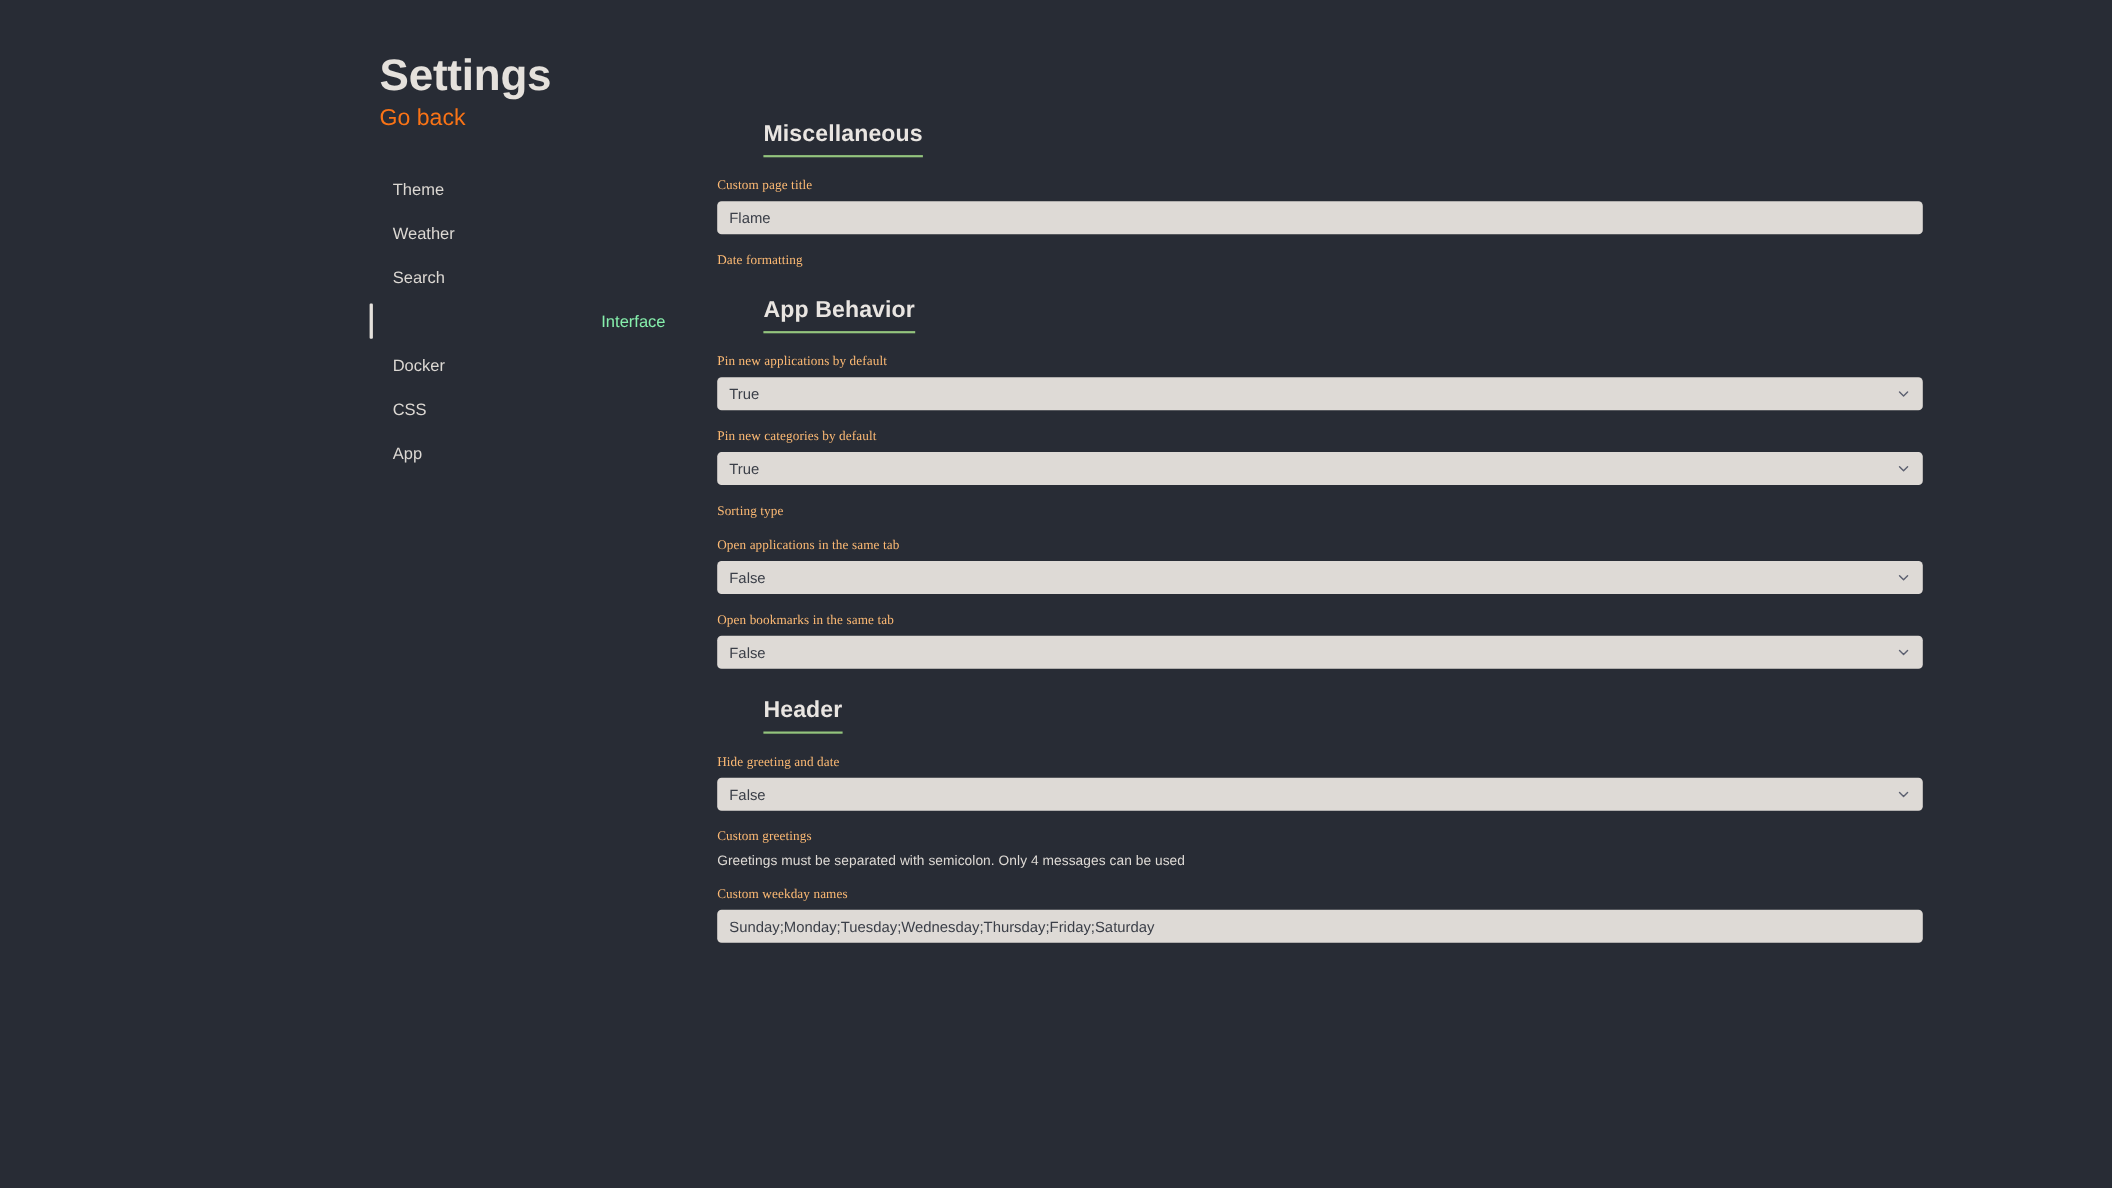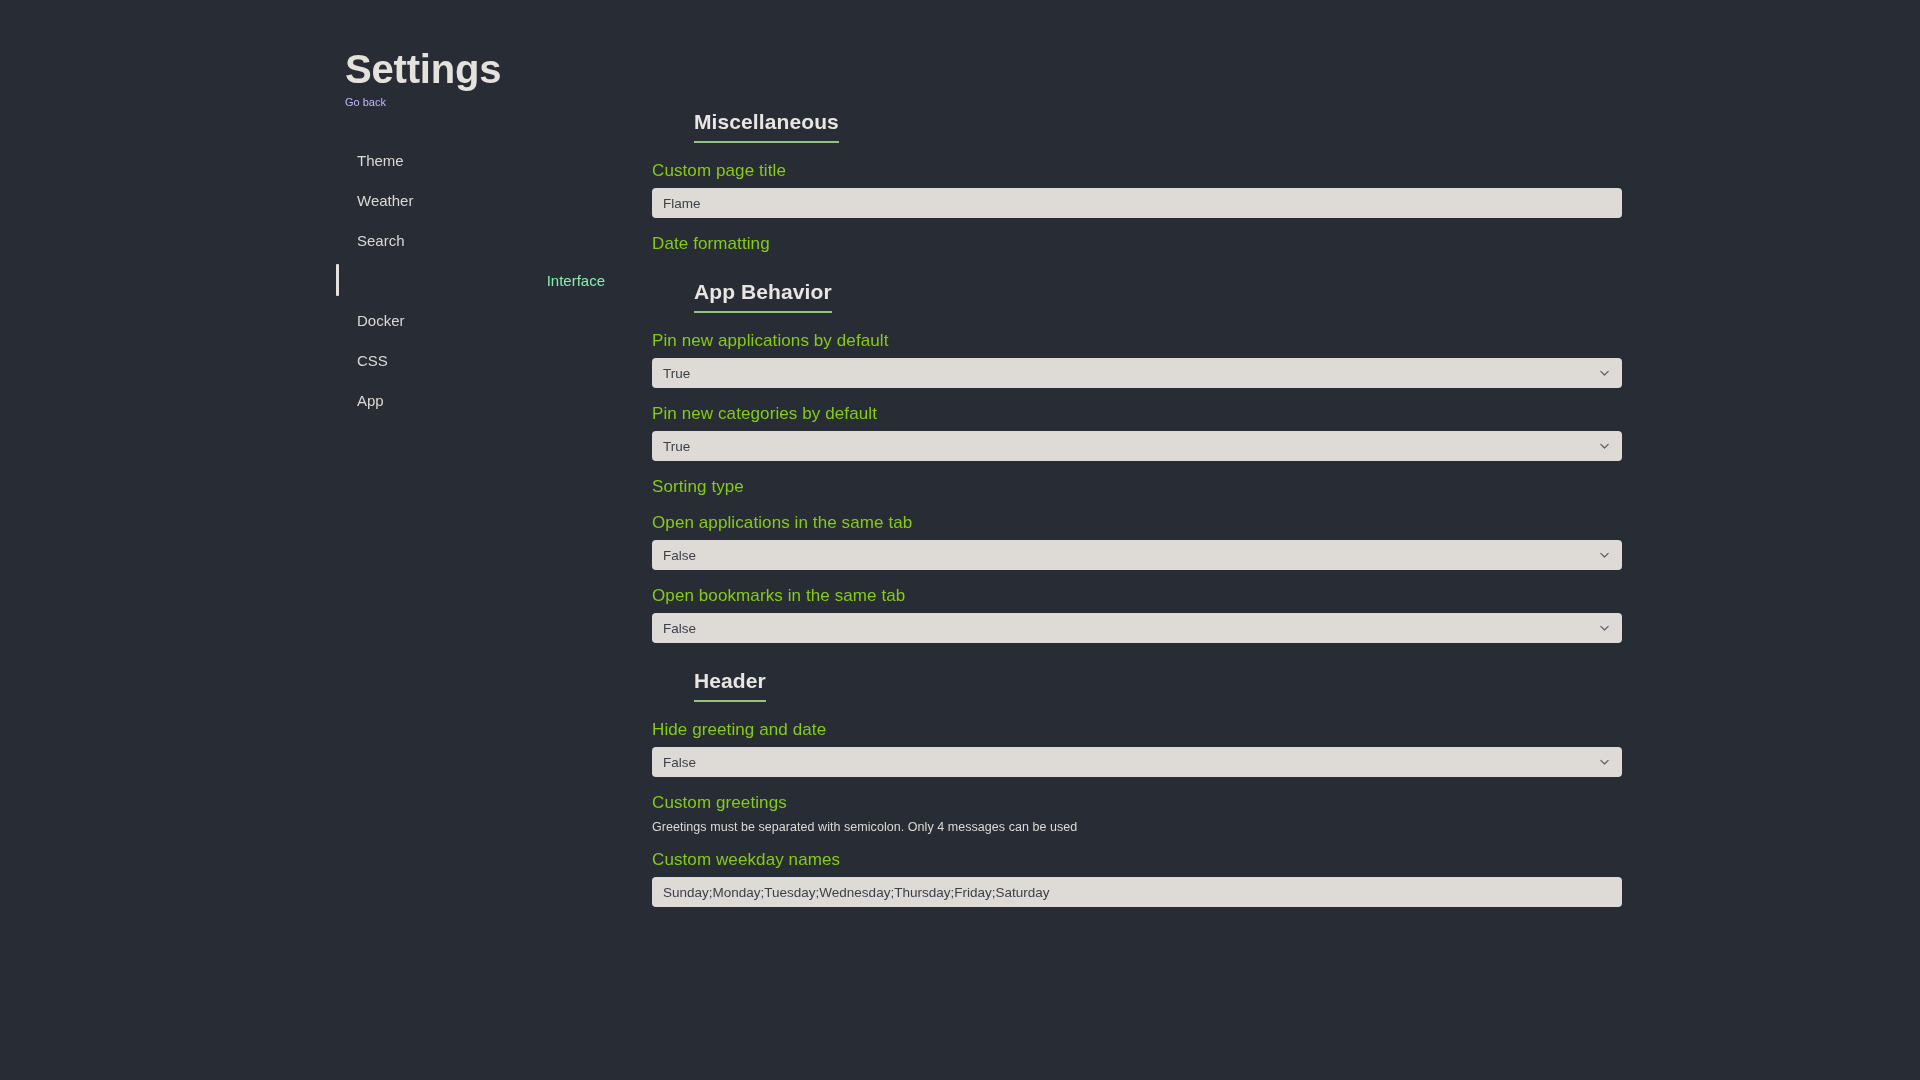--- a/index.html
+++ b/index.html
@@ -31,22 +31,22 @@
     font-size: 40px;
     font-weight: bold;
     color: #e5e1dc;
     letter-spacing: -0.2px;
     line-height: 1.05;
   }
 
   .go-back {
     display: block;
     margin-top: 6px;
-    font-size: 11px;
-    color: #c4b5fd;
+    font-size: 21px;
+    color: #f97316;
     text-decoration: none;
     cursor: pointer;
   }
 
   .nav {
     margin-top: 32px;
     display: flex;
     flex-direction: column;
   }
 
@@ -94,29 +94,30 @@
     margin-left: 42px;
   }
 
   .heading-row { margin-bottom: 18px; }
   .heading-row.spaced { margin-top: 26px; }
 
   .field { margin-bottom: 16px; }
 
   .field-label {
     display: block;
-    font-size: 17px;
-    color: #84cc16;
+    font-size: 12px;
+    color: #fdba74;
     margin-bottom: 7px;
     letter-spacing: 0.1px;
+    font-family: Liberation Serif, serif;
   }
 
   .control {
     position: relative;
-    width: 970px;
+    width: 1096px;
     height: 30px;
     background: #dedad6;
     border: none;
     border-radius: 4px;
     color: #3b3f48;
     font-family: "Liberation Sans", sans-serif;
     font-size: 13.5px;
     padding: 0 11px;
     display: flex;
     align-items: center;

